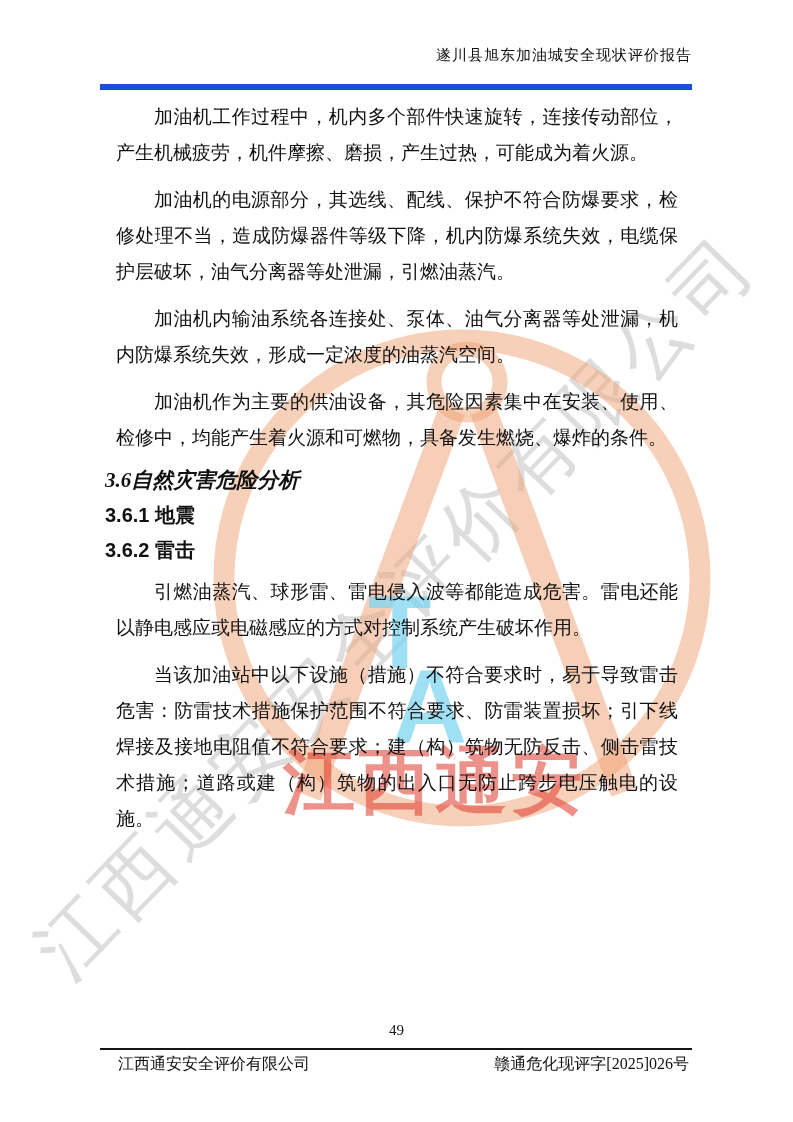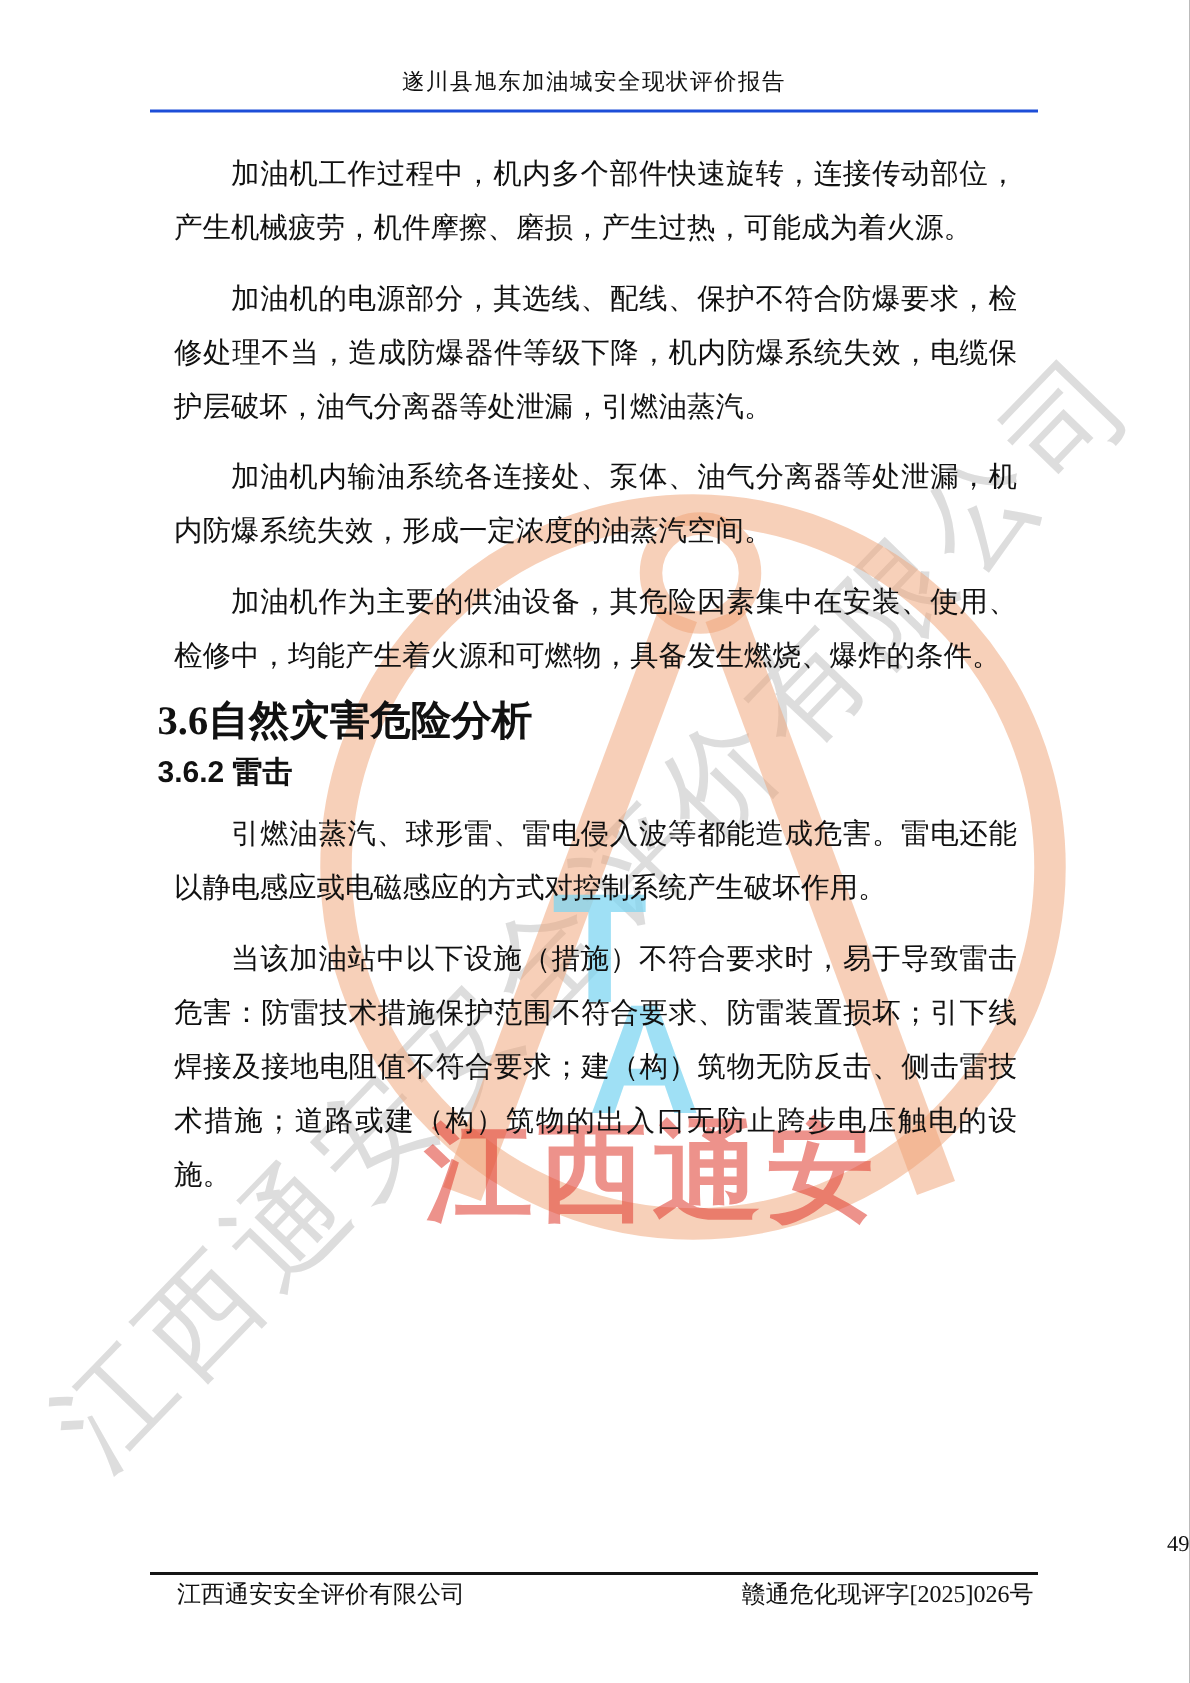--- a/index.html
+++ b/index.html
@@ -18,57 +18,57 @@
     position:absolute; inset:0;
     z-index:0;
     pointer-events:none;
   }
   .watermark svg { position:absolute; inset:0; }
 
   
   .header {
     position:absolute; z-index:1;
     top:44px; left:100px; right:101px;
-    text-align:center;
+    text-align:right;
     font-size:15px; line-height:22px;
     letter-spacing:1px;
-    padding-bottom:7px;
-    border-bottom:2px solid #1d4ed8;
+    padding-bottom:18px;
+    border-bottom:6px solid #1d4ed8;
   }
 
   
   .content {
     position:absolute; z-index:1;
     top:88px; left:105px; width:584px;
   }
   .content p.body {
     margin:11px;
     font-size:19px; line-height:36px;
     text-indent:2em;
     text-align:justify;
     text-justify:inter-ideograph;
   }
   .content h2.sec {
     margin:10px 0 4px;
-    font-size:27px; line-height:26px;
-    font-weight:bold; 
+    font-size:21px; line-height:26px;
+    font-weight:bold; font-style:italic;
     font-family:"Liberation Serif", serif;
   }
   .content h3.subsec {
     margin:9px 0 5px;
     font-size:20px; line-height:26px;
     font-weight:bold; font-style:normal;
     font-family:"Liberation Sans", sans-serif;
   }
 
   
   .page-number {
     position:absolute; z-index:1;
     top:1020px; left:0; right:0;
-    text-align:right;
+    text-align:center;
     font-size:15px; line-height:20px;
   }
   .footer-line {
     position:absolute; z-index:1;
     top:1048px; left:100px; right:101px;
     border-top:2px solid #151515;
   }
   .footer-row {
     position:absolute; z-index:1;
     top:1053px; left:118px; right:104px;
@@ -101,20 +101,21 @@
   </div>
 
   <div class="header">遂川县旭东加油城安全现状评价报告</div>
 
   <div class="content">
     <p class="body">加油机工作过程中，机内多个部件快速旋转，连接传动部位，产生机械疲劳，机件摩擦、磨损，产生过热，可能成为着火源。</p>
     <p class="body">加油机的电源部分，其选线、配线、保护不符合防爆要求，检修处理不当，造成防爆器件等级下降，机内防爆系统失效，电缆保护层破坏，油气分离器等处泄漏，引燃油蒸汽。</p>
     <p class="body">加油机内输油系统各连接处、泵体、油气分离器等处泄漏，机内防爆系统失效，形成一定浓度的油蒸汽空间。</p>
     <p class="body">加油机作为主要的供油设备，其危险因素集中在安装、使用、检修中，均能产生着火源和可燃物，具备发生燃烧、爆炸的条件。</p>
     <h2 class="sec">3.6自然灾害危险分析</h2>
+    <h3 class="subsec">3.6.1 地震</h3>
     <h3 class="subsec">3.6.2 雷击</h3>
     <p class="body">引燃油蒸汽、球形雷、雷电侵入波等都能造成危害。雷电还能以静电感应或电磁感应的方式对控制系统产生破坏作用。</p>
     <p class="body">当该加油站中以下设施（措施）不符合要求时，易于导致雷击危害：防雷技术措施保护范围不符合要求、防雷装置损坏；引下线焊接及接地电阻值不符合要求；建（构）筑物无防反击、侧击雷技术措施；道路或建（构）筑物的出入口无防止跨步电压触电的设施。</p>
   </div>
 
   <div class="page-number">49</div>
   <div class="footer-line"></div>
   <div class="footer-row">
     <span>江西通安安全评价有限公司</span>
     <span>赣通危化现评字[2025]026号</span>

